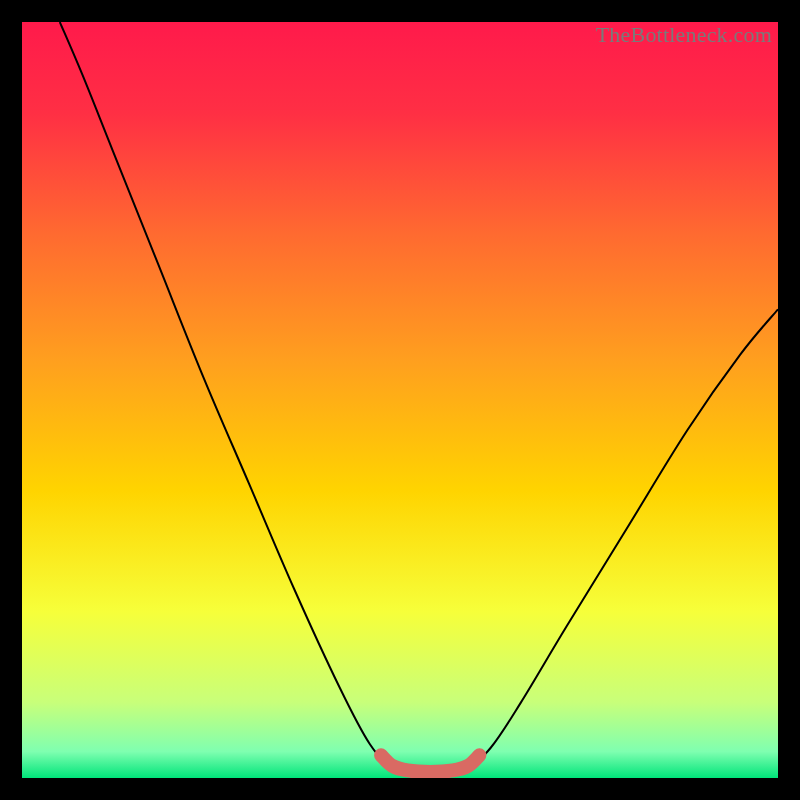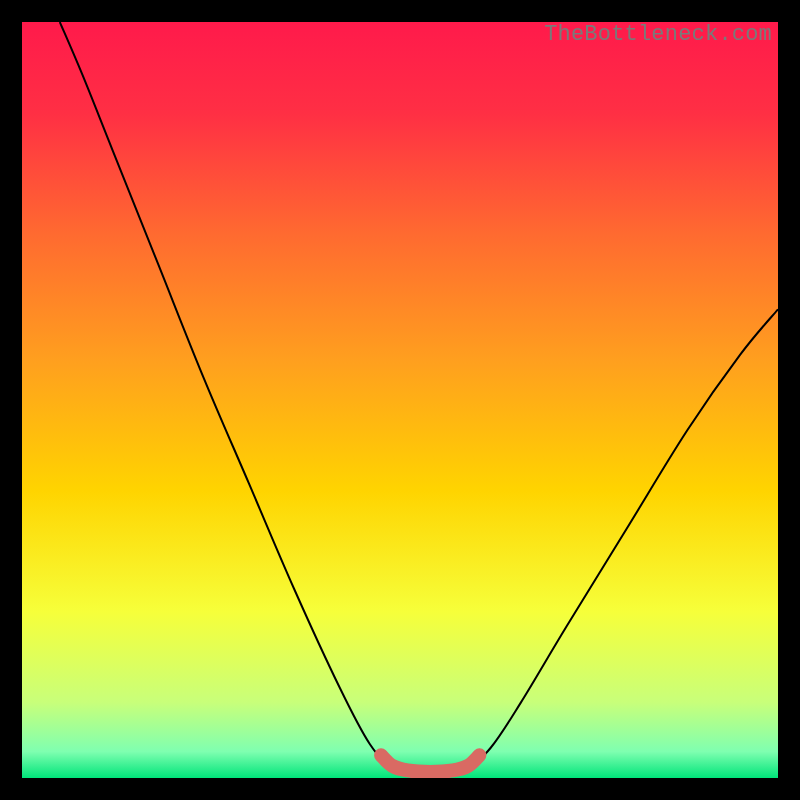--- a/index.html
+++ b/index.html
@@ -23,21 +23,21 @@
     left: 0;
     top: 0;
     width: 756px;
     height: 756px;
   }
   .watermark {
     position: absolute;
     top: 0px;
     right: 6px;
     color: #7a7a7a;
-    font-family: Liberation Mono, monospace;
+    font-family: Liberation Serif, serif;
     font-size: 22px;
     letter-spacing: 0.2px;
     user-select: none;
   }
 </style>
 </head>
 <body>
 
 <div class="frame">
   <svg class="plot-area" viewBox="0 0 756 756" preserveAspectRatio="none">

